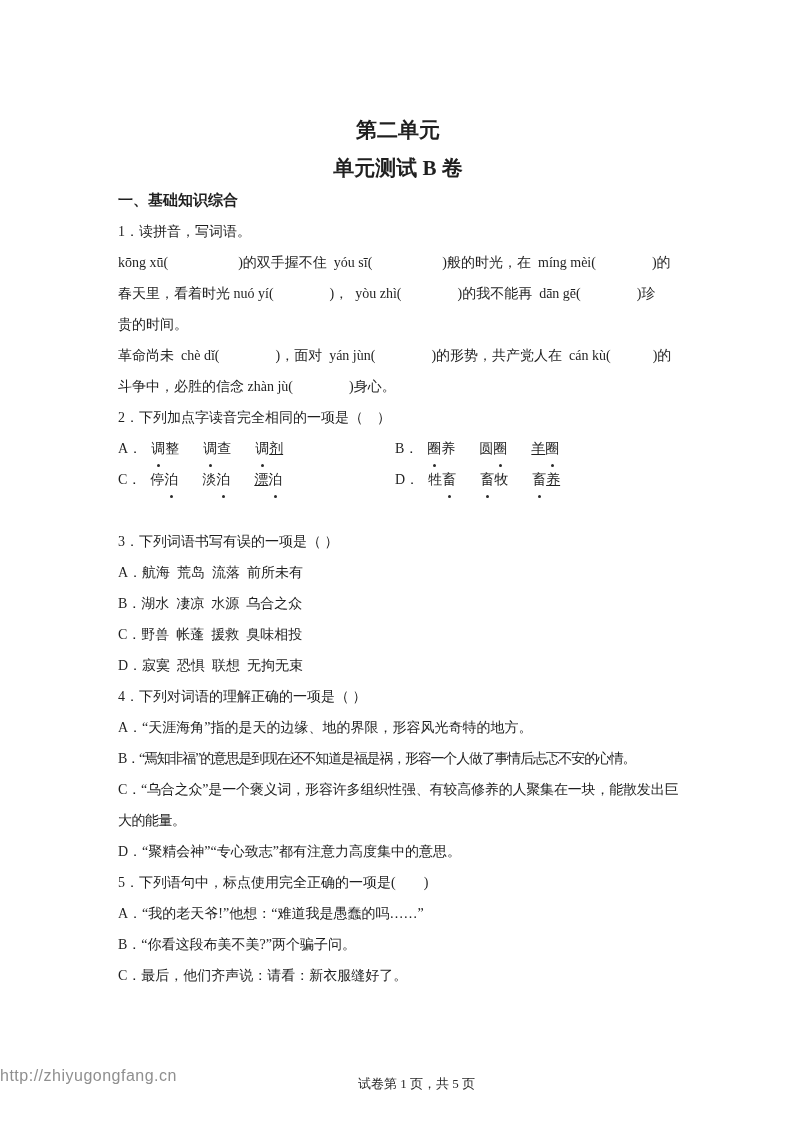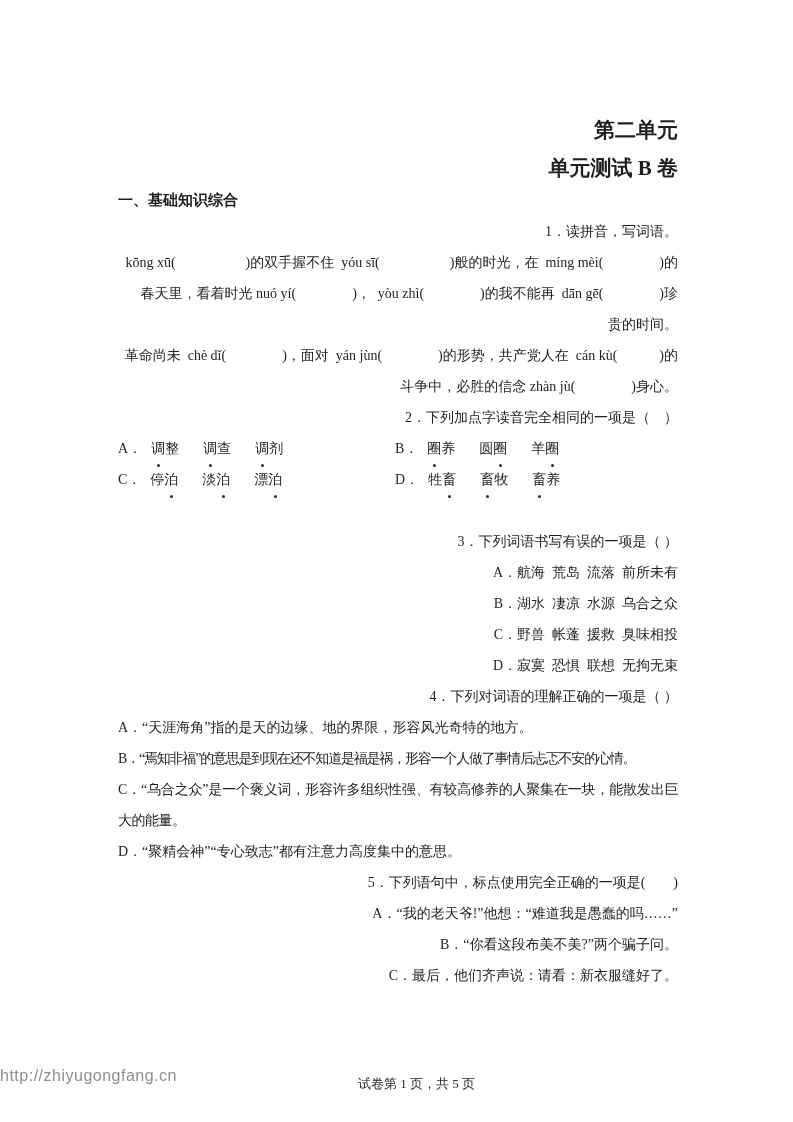--- a/index.html
+++ b/index.html
@@ -8,40 +8,40 @@
     background: #ffffff;
     font-family: "Liberation Serif", "DejaVu Serif", serif;
     color: #1f1f1f;
     position: relative;
     overflow: hidden;
   }
   .page { position: absolute; inset: 0; }
   .content { padding: 116px 115px 0 118px; }
 
   .title, .subtitle {
-    font-size: 21px; font-weight: bold; text-align: right;
+    font-size: 21px; font-weight: bold; text-align: center;
     margin: 0; line-height: 28px;
   }
   .subtitle { margin-top: 10px; }
   .section-heading {
     font-size: 15px; font-weight: bold; line-height: 31px; margin-top: 3px;
   }
 
   .line { font-size: 14px; line-height: 31px; }
-  .pre  { white-space: pre; text-align: right; }
+  .pre  { white-space: pre; }
   .just { text-align: justify; }
   .ls1  { letter-spacing: -0.5px; }
   .ls2  { letter-spacing: -1.2px; }
   .gap-line { height: 31px; }
 
   .opt-grid { display: grid; grid-template-columns: 277px 1fr; }
   .opt-cell { font-size: 14px; line-height: 31px; white-space: pre; }
   .opt-label { margin-right: 9px; }
   .opt-word { margin-right: 24px; }
-  .opt-word:last-child { margin-right: 6px; }
+  .opt-word:last-child { margin-right: 6px; text-decoration: underline; }
 
   .em-char { position: relative; display: inline-block; }
   .em-char::after {
     content: ""; position: absolute;
     left: 50%; margin-left: -1.5px; bottom: -3px;
     width: 3px; height: 3px; border-radius: 50%;
     background: #2a2a2a;
   }
 
   .watermark {

